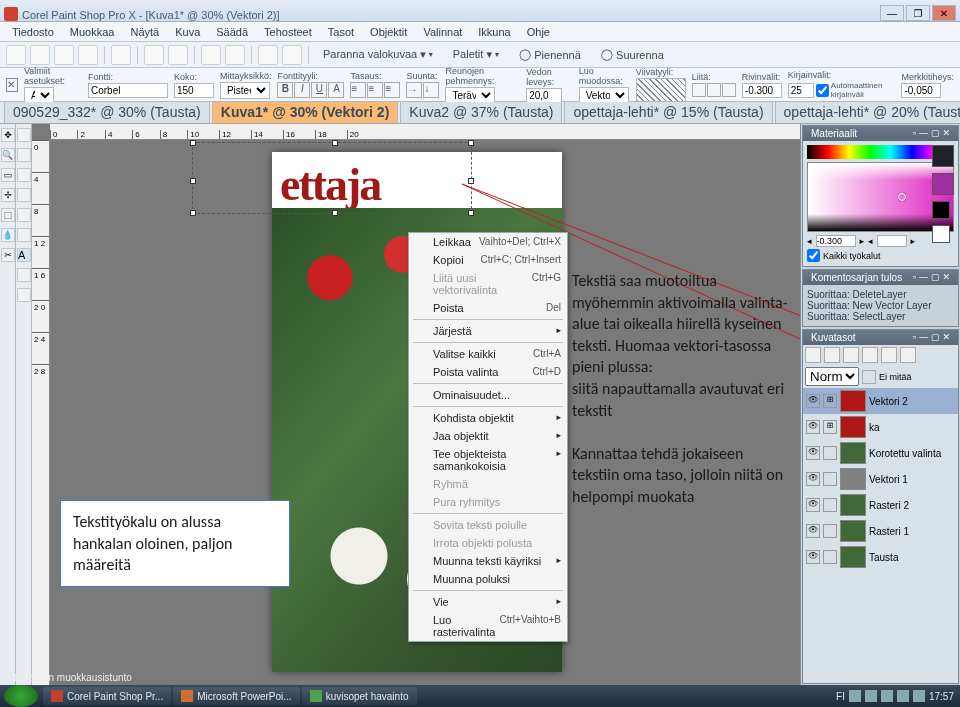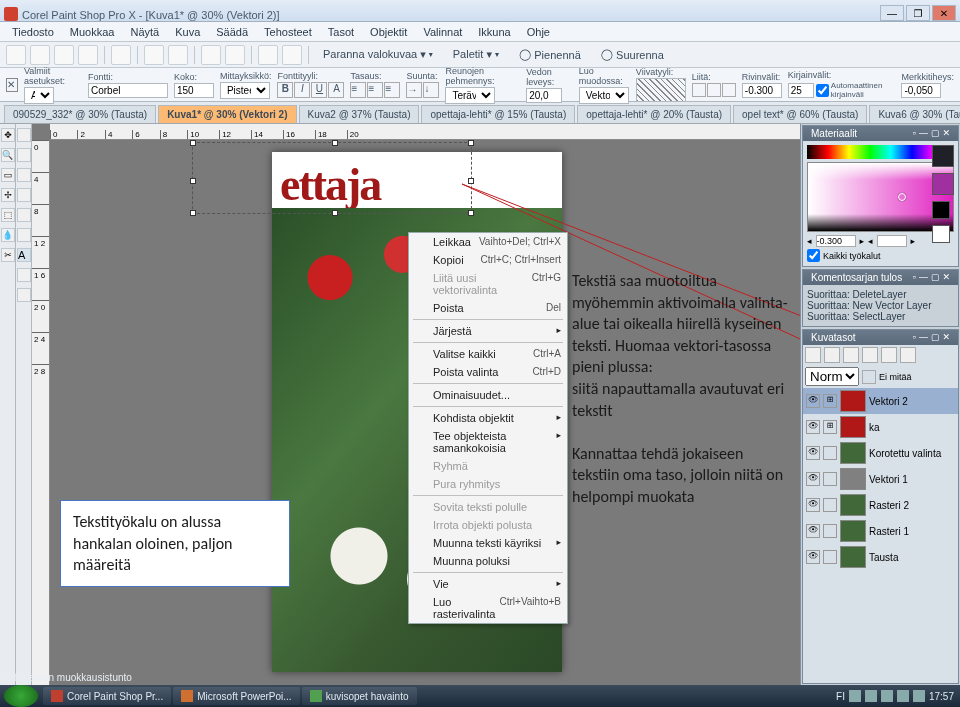--- a/index.html
+++ b/index.html
@@ -25,21 +25,21 @@
 .toolbar1 .drop::after{content:" ▾";font-size:8px;}
 
 .toolbar2 { height:34px; background:#f2f5f9; display:flex; align-items:center; gap:6px; padding:0 6px; border-bottom:1px solid #b0b8c0; font-size:10px; color:#4a5a6a; }
 .toolbar2 .group { display:flex; flex-direction:column; gap:1px; }
 .toolbar2 .label { font-size:9px; }
 .toolbar2 input, .toolbar2 select { font-size:10px; border:1px solid #b0b8c0; padding:1px 2px; background:#fff; }
 .toolbar2 .swirl { width:50px; height:24px; background:repeating-linear-gradient(45deg,#888,#888 1px,transparent 1px,transparent 4px); border:1px solid #b0b8c0; }
 
 
 .doctabs { height:22px; background:#e4eaf0; display:flex; align-items:flex-end; padding:0 4px; border-bottom:1px solid #a0a8b0; overflow:hidden; }
-.doctabs .tab { padding:3px 8px; background:#d8e0e8; border:1px solid #b0b8c0; border-bottom:none; margin-right:2px; font-size:10px; color:#3a4a5a; white-space:nowrap; }
+.doctabs .tab { padding:3px 8px; background:#d8e0e8; border:1px solid #b0b8c0; border-bottom:none; margin-right:2px; font-size:14px; color:#3a4a5a; white-space:nowrap; }
 .doctabs .tab.active { background:#fdba74; font-weight:bold; }
 
 
 .workspace { position:absolute; top:124px; left:0; right:0; bottom:22px; display:flex; }
 
 
 .leftcol { width:16px; background:#e8ecf0; border-right:1px solid #b0b8c0; display:flex; flex-direction:column; gap:6px; padding:4px 1px; }
 .leftcol .t { width:14px; height:14px; background:#f0f0f0; border:1px solid #c0c8d0; font-size:9px; text-align:center; line-height:12px; }
 .leftcol2 { width:16px; background:#e8ecf0; border-right:1px solid #b0b8c0; display:flex; flex-direction:column; gap:6px; padding:4px 1px; }
 .leftcol2 .t { width:14px; height:14px; background:#f0f0f0; border:1px solid #c0c8d0; }
@@ -357,20 +357,23 @@
         </div>
         <div class="sep"></div>
         <div class="item">
           <span>Ominaisuudet...</span>
         </div>
         <div class="sep"></div>
         <div class="item sub">
           <span>Kohdista objektit</span>
         </div>
         <div class="item sub">
+          <span>Jaa objektit</span>
+        </div>
+        <div class="item sub">
           <span>Tee objekteista samankokoisia</span>
         </div>
         <div class="item dis">
           <span>Ryhmä</span>
         </div>
         <div class="item dis">
           <span>Pura ryhmitys</span>
         </div>
         <div class="sep"></div>
         <div class="item dis">

